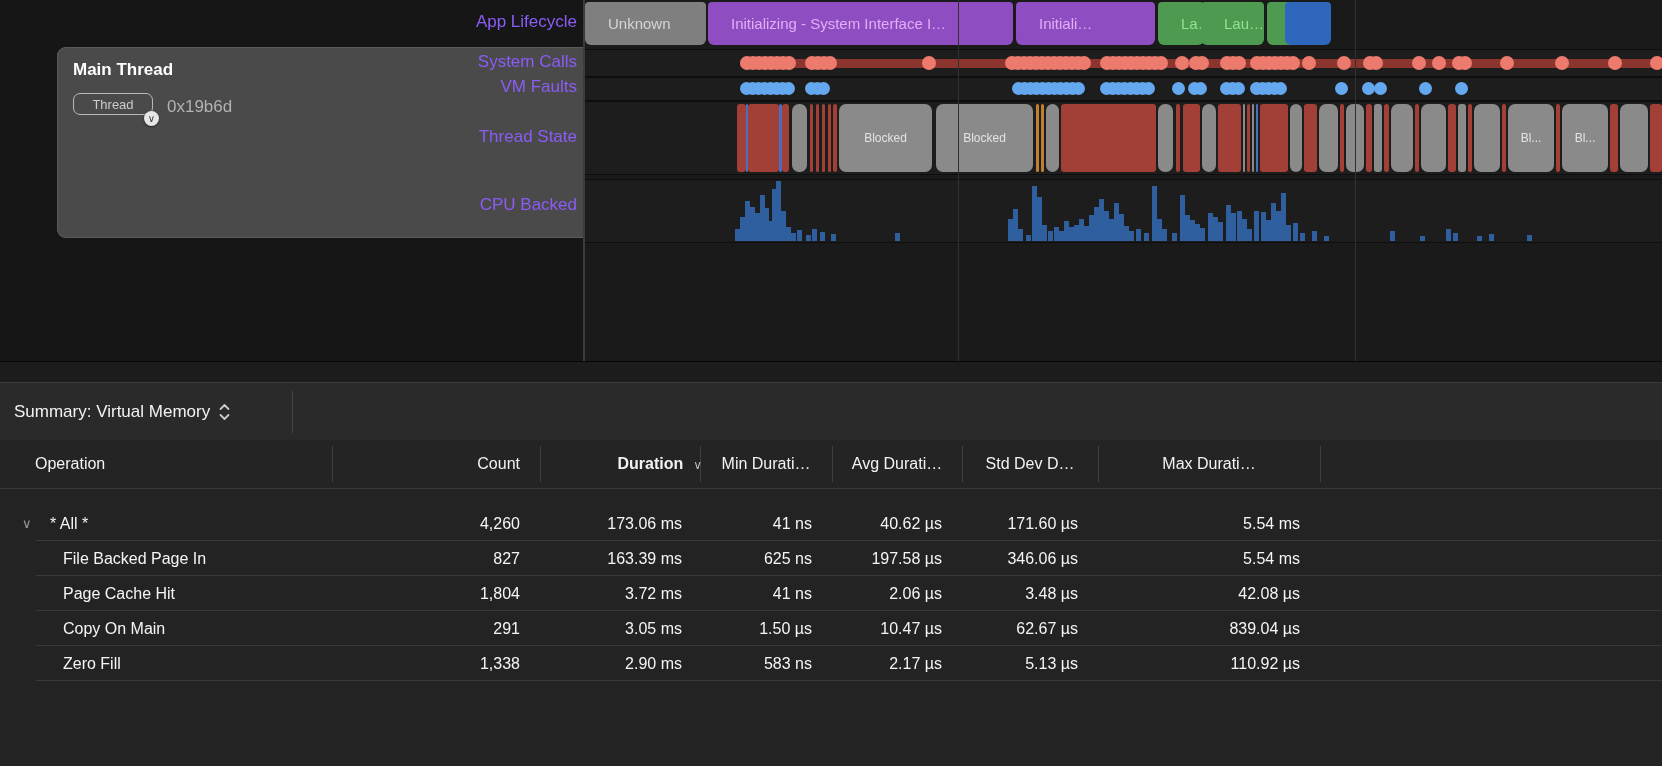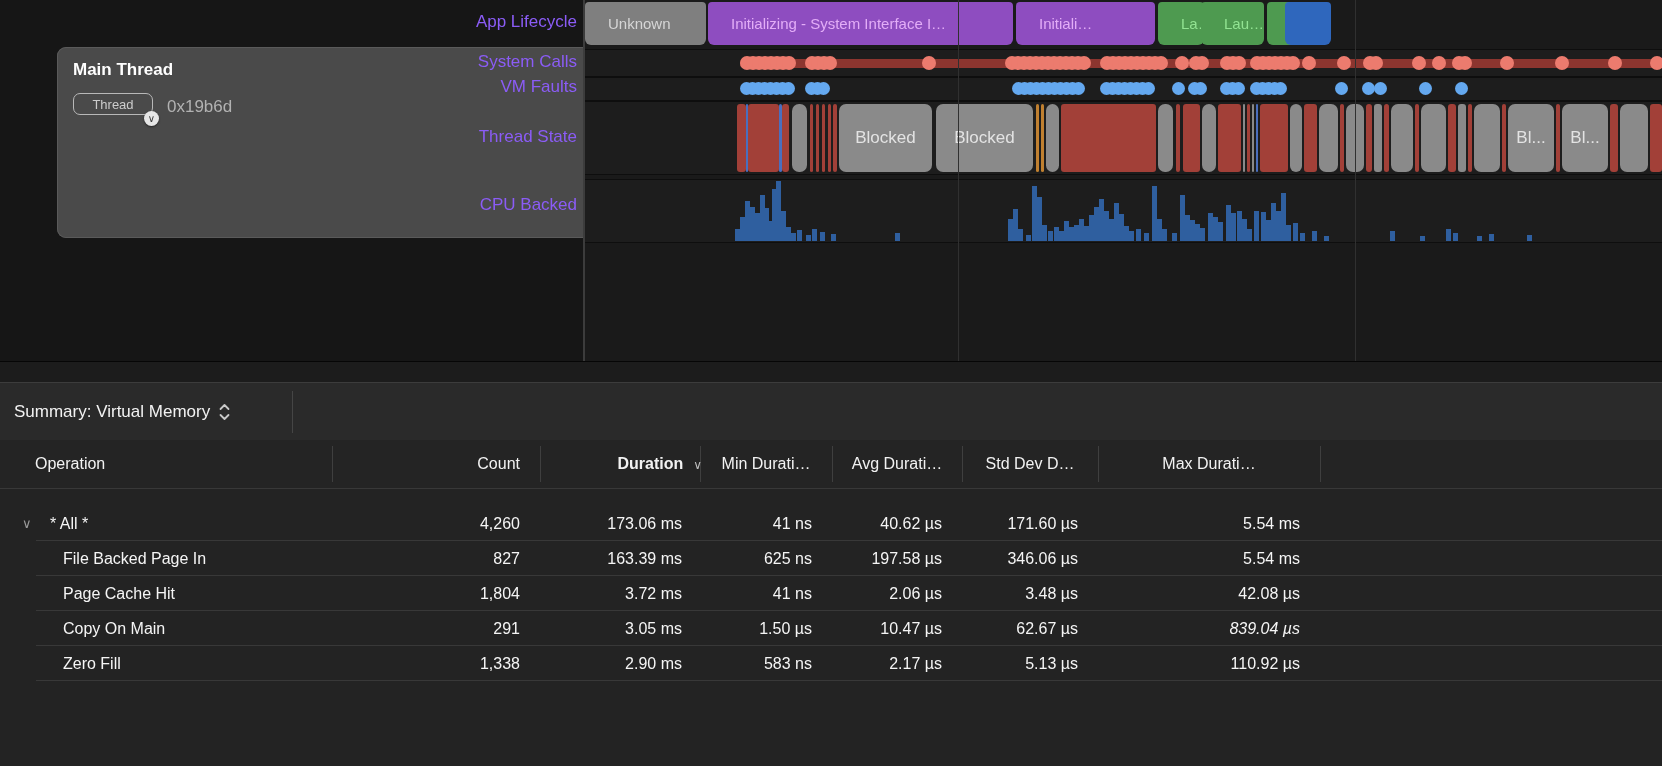--- a/index.html
+++ b/index.html
@@ -28,21 +28,21 @@
   #row-lifecycle{top:1px;height:45px;background:#1a1a1a;border:none;}
   #row-syscalls{top:49px;height:26px;}
   #row-vmfaults{top:77px;height:22px;}
   #row-threadstate{top:101px;height:72px;}
   #row-cpu{top:179px;height:62px;}
   .seg{position:absolute;top:1px;height:43px;border-radius:4px 4px 6px 6px;font-size:15px;
        line-height:43px;padding:0 23px;box-sizing:border-box;white-space:nowrap;overflow:hidden;}
   .band{position:absolute;top:9px;height:9px;border-radius:4px;}
   .dot{position:absolute;border-radius:50%;}
   .ts-seg{position:absolute;top:2px;height:68px;display:flex;align-items:center;justify-content:center;
-          font-size:17px;color:#e3e3e3;overflow:hidden;white-space:nowrap;}
+          font-size:12px;color:#e3e3e3;overflow:hidden;white-space:nowrap;}
   .cpu-bar{position:absolute;bottom:1px;width:5px;}
   
   #split-strip{position:absolute;left:0;top:361px;width:1662px;height:21px;background:#1c1c1c;border-top:1px solid #060606;}
   #summary-bar{position:absolute;left:0;top:382px;width:1662px;height:58px;background:#2a2a2a;
                border-top:1px solid #3c3c3c;border-bottom:1px solid #0f0f0f;}
   #summary-select{position:absolute;left:14px;top:0;height:58px;display:flex;align-items:center;gap:9px;
                   font-size:17px;color:#f2f2f2;cursor:default;}
   #summary-vdiv{position:absolute;left:292px;top:8px;width:1px;height:42px;background:#454545;}
   
   #table{position:absolute;left:0;top:440px;width:1662px;height:326px;background:#232323;}
@@ -400,21 +400,21 @@
           <div class="cell" style="right: 362px;">42.08 µs</div>
           <div class="trow-sep"></div>
         </div>
         <div class="trow-data" style="top: 171px;">
           <div class="cell" style="left: 63px;">Copy On Main</div>
           <div class="cell" style="right: 1142px;">291</div>
           <div class="cell" style="right: 980px;">3.05 ms</div>
           <div class="cell" style="right: 850px;">1.50 µs</div>
           <div class="cell" style="right: 720px;">10.47 µs</div>
           <div class="cell" style="right: 584px;">62.67 µs</div>
-          <div class="cell" style="right: 362px; font-style: italic;">839.04 µs</div>
+          <div class="cell" style="right: 362px;">839.04 µs</div>
           <div class="trow-sep"></div>
         </div>
         <div class="trow-data" style="top: 206px;">
           <div class="cell" style="left: 63px;">Zero Fill</div>
           <div class="cell" style="right: 1142px;">1,338</div>
           <div class="cell" style="right: 980px;">2.90 ms</div>
           <div class="cell" style="right: 850px;">583 ns</div>
           <div class="cell" style="right: 720px;">2.17 µs</div>
           <div class="cell" style="right: 584px;">5.13 µs</div>
           <div class="cell" style="right: 362px;">110.92 µs</div>

